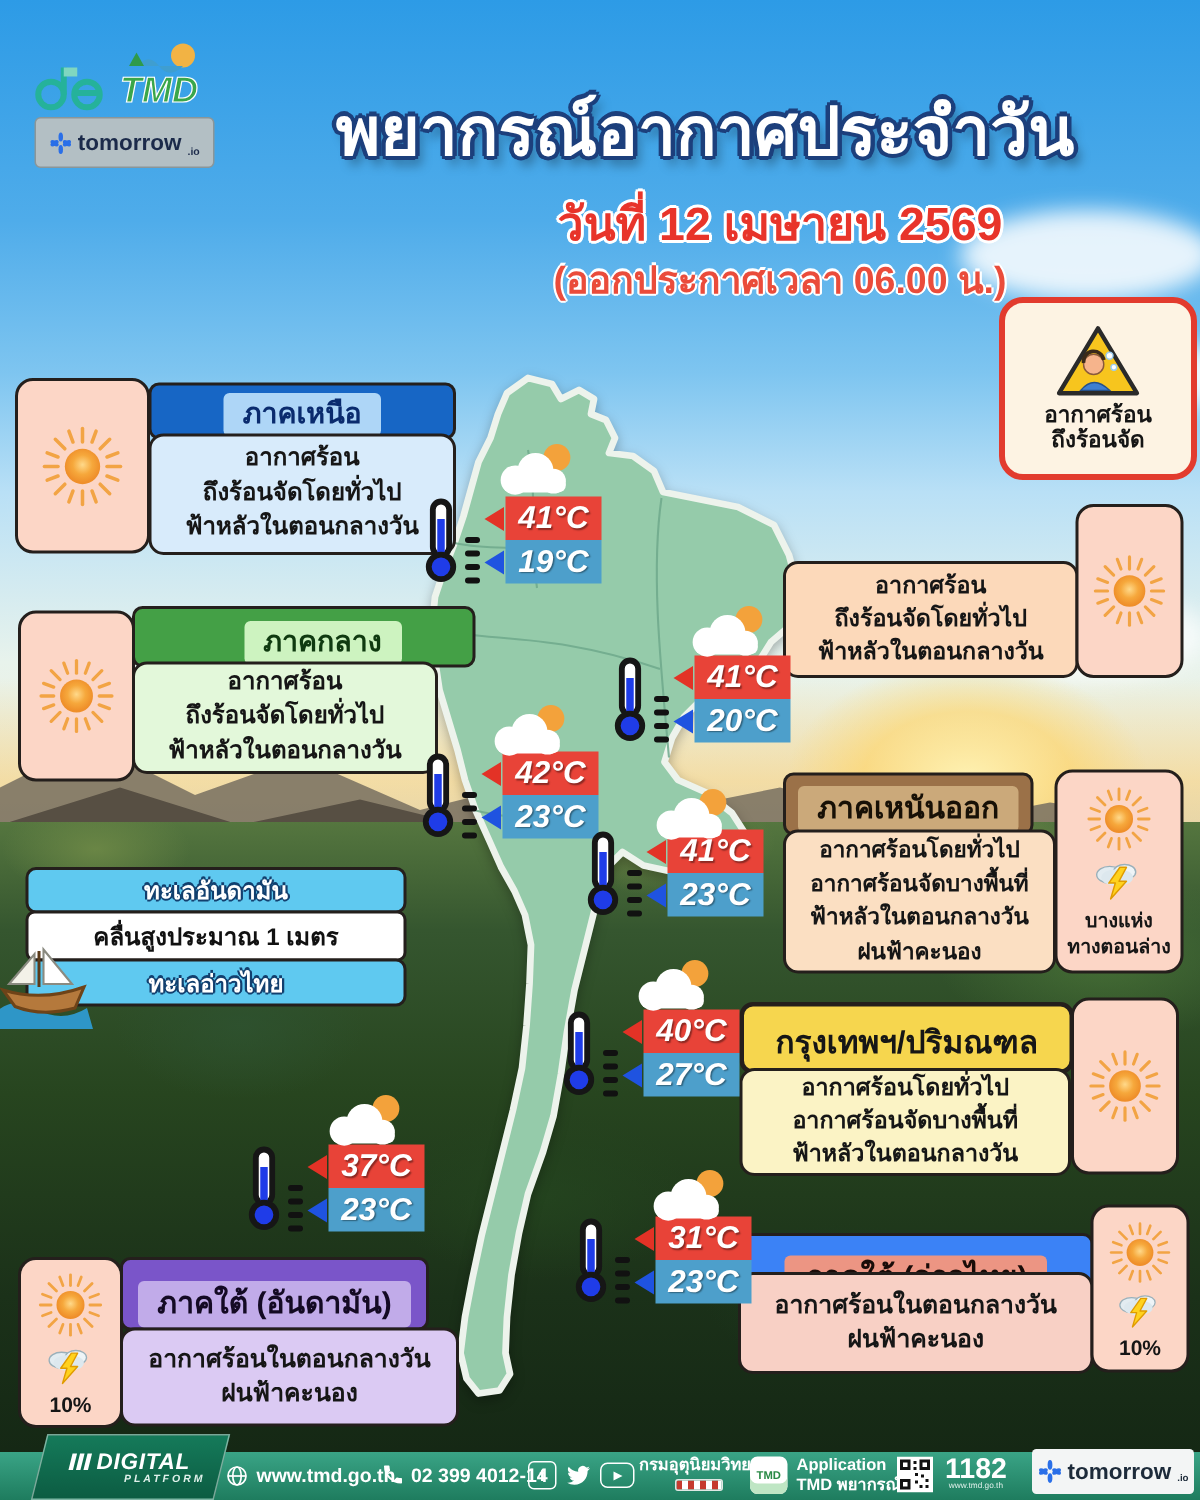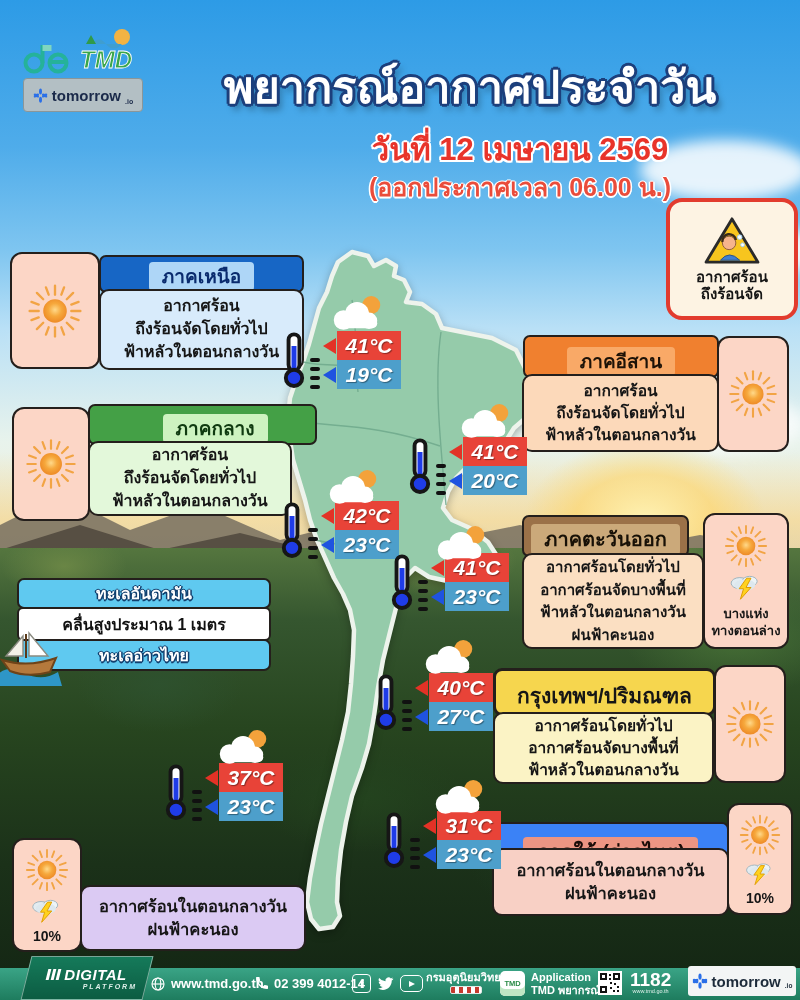--- a/index.html
+++ b/index.html
@@ -300,34 +300,31 @@
         <use href="#sun"></use>
       </svg>
   </div>
   <div class="abs rhdr hdr-central" style="left:88px;top:404px;width:200px;height:37px">
     <span class="rhdr-inner">ภาคกลาง</span>
   </div>
   <div class="abs rbody pre" style="left:88px;top:441px;width:200px;height:71px;background:#e3f8da">อากาศร้อน
 ถึงร้อนจัดโดยทั่วไป
 ฟ้าหลัวในตอนกลางวัน</div>
 
-  <div class="abs rhdr hdr-ne" style="left:523px;top:335px;width:192px;height:39px">
-    <span class="rhdr-inner">ภาคอีสาน</span>
-  </div>
   <div class="abs rbody pre" style="left:522px;top:374px;width:193px;height:74px;background:#fcd9ba;font-size:15.5px">อากาศร้อน
 ถึงร้อนจัดโดยทั่วไป
 ฟ้าหลัวในตอนกลางวัน</div>
   <div class="abs icard" style="left:717px;top:336px;width:68px;height:112px">
     <svg width="52" height="52" viewBox="0 0 64 64">
         <use href="#sun"></use>
       </svg>
   </div>
 
   <div class="abs rhdr hdr-east" style="left:522px;top:515px;width:163px;height:38px">
-    <span class="rhdr-inner" style="font-size:20px">ภาคตะวันออก</span>
+    <span class="rhdr-inner" style="font-size:20px">ภาคเหนันออก</span>
   </div>
   <div class="abs rbody pre" style="left:522px;top:553px;width:178px;height:92px;background:#fbdfc2;font-size:15px;line-height:1.5">อากาศร้อนโดยทั่วไป
 อากาศร้อนจัดบางพื้นที่
 ฟ้าหลัวในตอนกลางวัน
 ฝนฟ้าคะนอง</div>
   <div class="abs rhdr hdr-bkk" style="left:493px;top:668px;width:217px;height:42px;border-width:3px;border-radius:9px">
     <span class="rhdr-inner">กรุงเทพฯ/ปริมณฑล</span>
   </div>
 
   <div class="abs icard" style="left:703px;top:513px;width:82px;height:132px">
@@ -365,20 +362,23 @@
   </div>
 
   <div class="abs icard" style="left:12px;top:838px;width:66px;height:110px">
     <svg width="46" height="46" viewBox="0 0 64 64">
         <use href="#sun"></use>
       </svg>
     <svg width="38" height="30" viewBox="0 0 64 50">
         <use href="#storm"></use>
       </svg>
     <div class="pct">10%</div>
+  </div>
+  <div class="abs rhdr hdr-sa" style="left:80px;top:838px;width:202px;height:45px">
+    <span class="rhdr-inner">ภาคใต้ (อันดามัน)</span>
   </div>
   <div class="abs rbody pre" style="left:80px;top:885px;width:222px;height:62px;background:#dbcaf3;font-size:16.5px">อากาศร้อนในตอนกลางวัน
 ฝนฟ้าคะนอง</div>
 
   <div class="abs seahdr" style="left:17px;top:578px;width:250px;height:27px">ทะเลอันดามัน</div>
   <div class="abs searow" style="left:17px;top:607px;width:250px;height:30px">คลื่นสูงประมาณ 1 เมตร</div>
   <div class="abs seahdr" style="left:17px;top:639px;width:250px;height:28px">ทะเลอ่าวไทย</div>
   <svg class="abs" style="left:-4px;top:628px;z-index:5" width="72" height="58" viewBox="0 0 72 58">
       <use href="#boat"></use>
     </svg>

